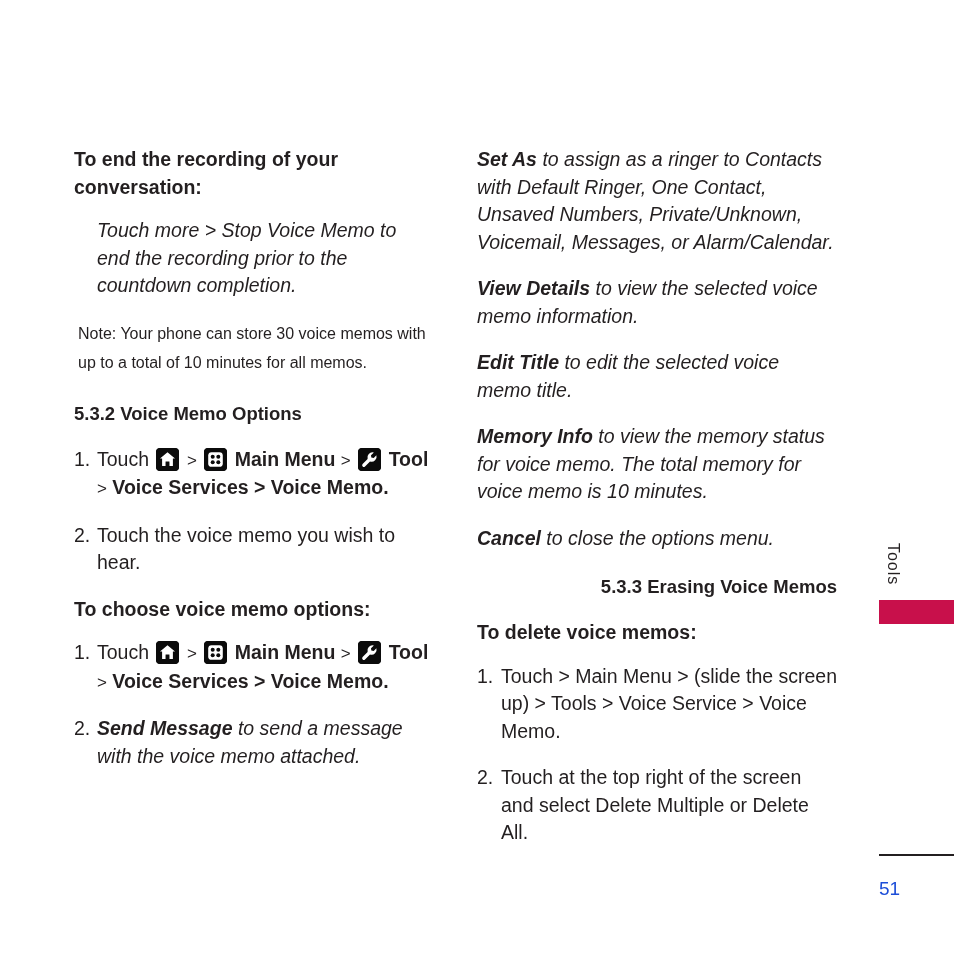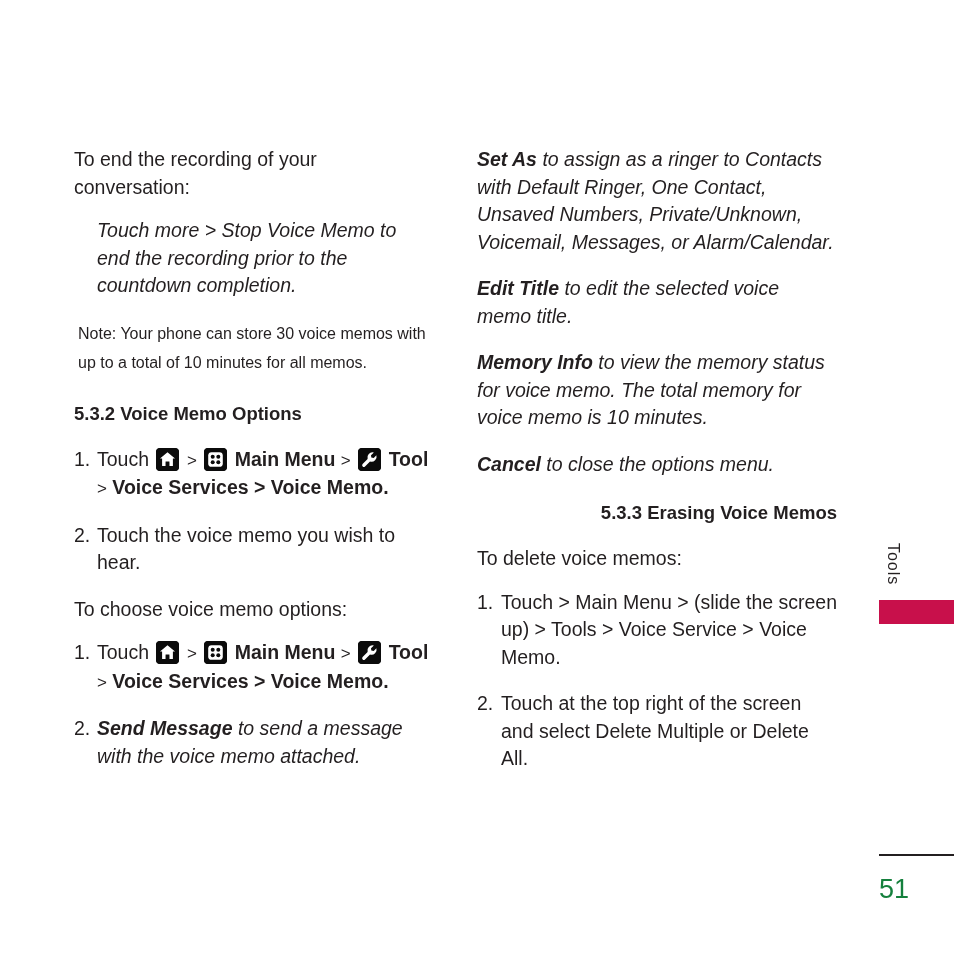--- a/index.html
+++ b/index.html
@@ -23,21 +23,21 @@
 
   
   .col {
     position: absolute;
     top: 146px;
   }
   .col-left  { left: 74px;  width: 360px; }
   .col-right { left: 477px; width: 360px; }
 
   .h-bold {
-    font-weight: normal;
+    font-weight: bold;
     font-size: 19.5px;
     line-height: 27.5px;
     margin: 0 0 16px 0;
   }
 
   .section-head {
     font-weight: bold;
     font-size: 18.5px;
     line-height: 25px;
     margin: 0 0 20px 0;
@@ -148,23 +148,23 @@
     width: 75px;
     height: 2px;
     background: #231f20;
   }
   .page-number {
     position: absolute;
     left: 879px;
     top: 873px;
     width: 48px;
     text-align: left;
-    font-size: 27px;
+    font-size: 19px;
     line-height: 32px;
-    color: #15803d;
+    color: #1d4ed8;
   }
 </style>
 </head>
 <body>
 
 <div class="page">
 
   <div class="col col-left">
 
     <div class="h-bold">To end the recording of your conversation:</div>
@@ -260,20 +260,23 @@
     </div>
 
   </div>
 
   <div class="col col-right">
 
     <div class="para">
       <b>Set As</b><span> to assign as a ringer to Contacts with Default Ringer, One Contact, Unsaved Numbers, Private/Unknown, Voicemail, Messages, or Alarm/Calendar.</span>
     </div>
 
+    <div class="para">
+      <b>View Details</b><span> to view the selected voice memo information.</span>
+    </div>
 
     <div class="para">
       <b>Edit Title</b><span> to edit the selected voice memo title.</span>
     </div>
 
     <div class="para">
       <b>Memory Info</b><span> to view the memory status for voice memo. The total memory for voice memo is 10 minutes.</span>
     </div>
 
     <div class="para">

